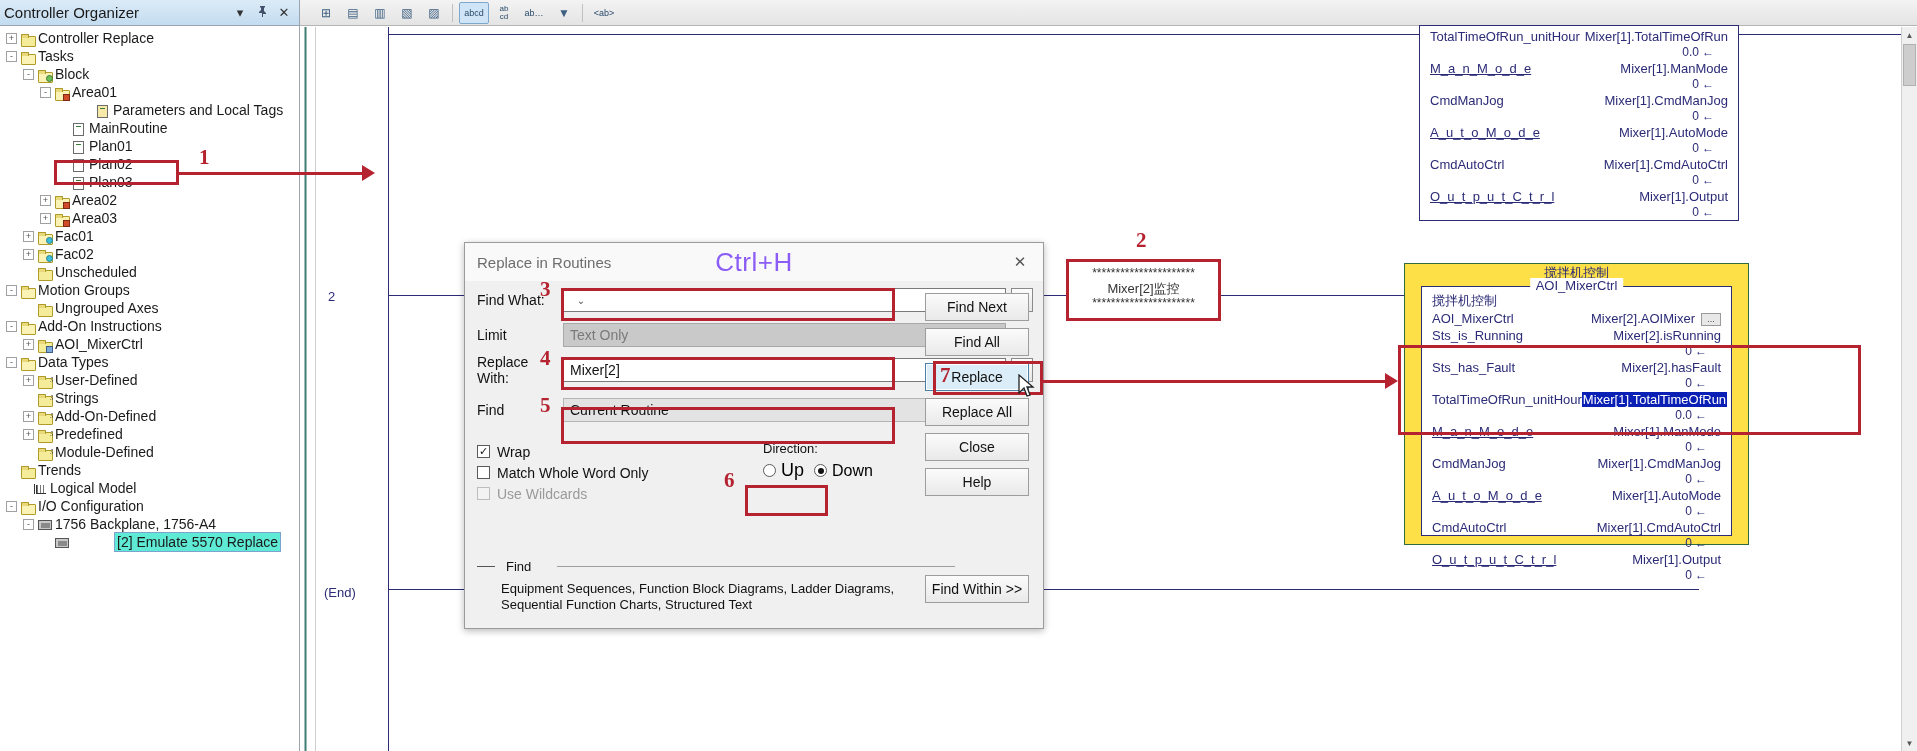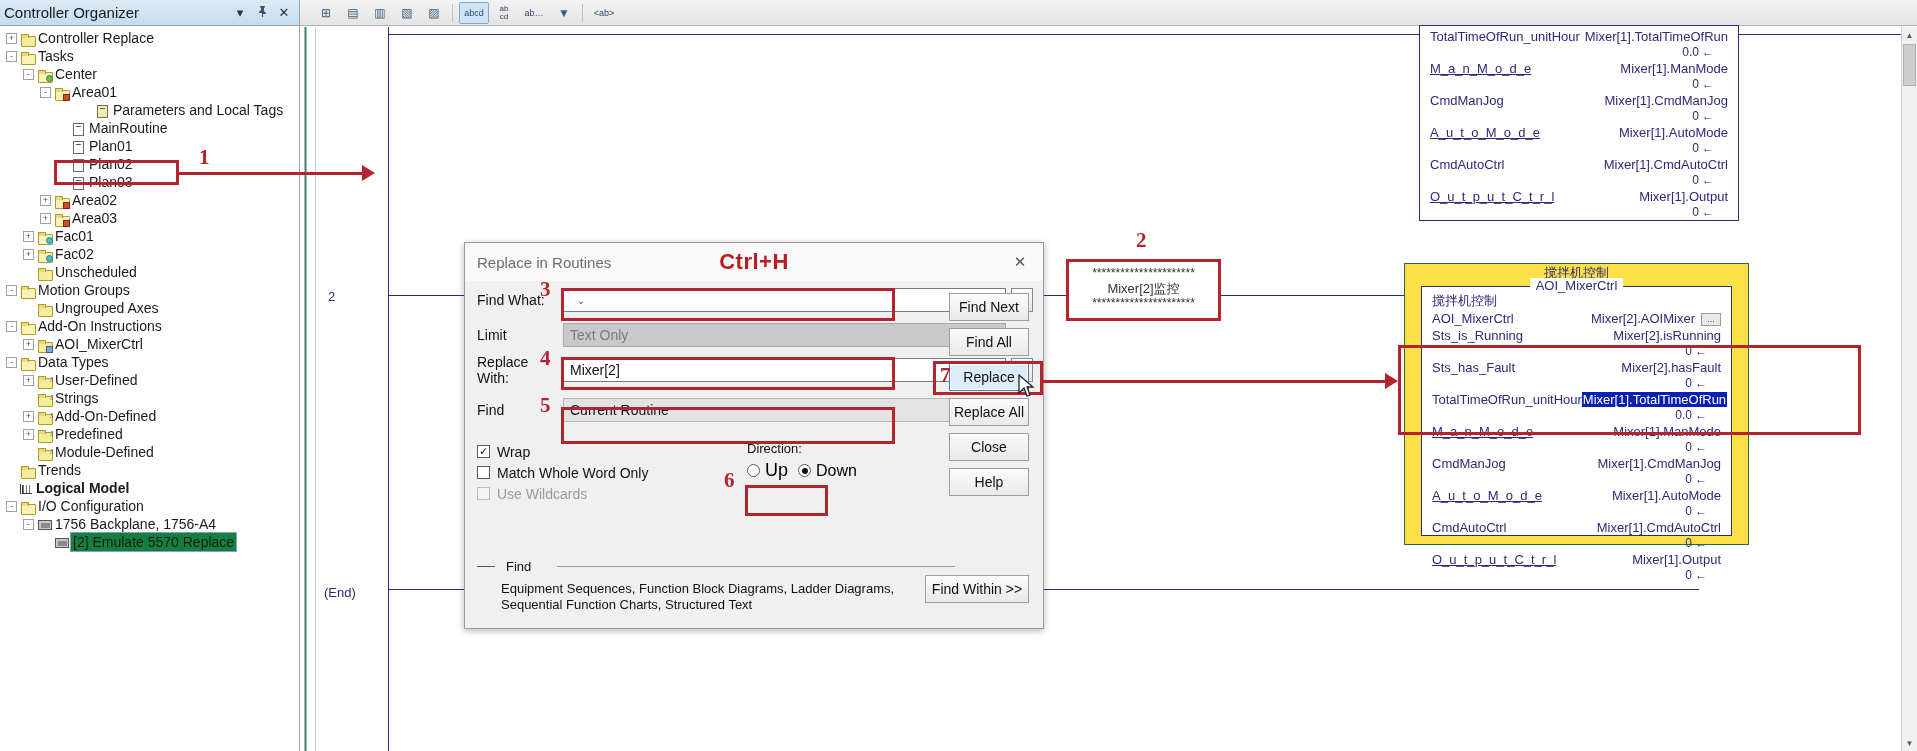--- a/index.html
+++ b/index.html
@@ -41,21 +41,21 @@
   .row .exp {
     width: 11px; height: 11px; margin-right: 2px;
     border: 1px solid #a0a0a0; background: #fff;
     font-size: 9px; line-height: 9px; text-align: center;
     color: #555; flex: 0 0 auto; cursor: pointer;
     display:flex;align-items:center;justify-content:center;
   }
   .row .exp.blank { border: none; background: none; }
   .row .ico { width: 17px; flex: 0 0 auto; text-align:center; }
   .row .lbl { padding: 0 2px; }
-  .row.sel .lbl { background: #15803d; border: 1px solid #7da2ce; }
+  .row.sel .lbl { background: #5eead4; border: 1px solid #7da2ce; margin-left: 44px; }
 
   
   .fld { display:inline-block; width:14px; height:11px; position:relative; vertical-align:middle; }
   .fld::before{content:"";position:absolute;left:0;top:2px;width:13px;height:9px;background:#f5ec9a;border:1px solid #b09a28;border-radius:1px;}
   .fld::after{content:"";position:absolute;left:0;top:0px;width:6px;height:3px;background:#e8d97a;border:1px solid #b09a28;border-bottom:none;border-radius:1px 1px 0 0;}
   .fld.open::before{background:#faf3b5;}
   .doc { display:inline-block; width:11px; height:13px; background:#fff; border:1px solid #6b6b6b; position:relative; vertical-align:middle;}
   .doc::after{content:"";position:absolute;left:2px;top:2px;right:2px;height:1px;border-top:1px solid #3a7d3a;box-shadow:0 3px 0 -2px #3a7d3a,0 6px 0 -2px #3a7d3a;}
   .badge { position:absolute; right:-1px; bottom:-1px; width:7px;height:7px;border-radius:50%;background:#39c0d8;border:1px solid #2a7f95;}
   .sq { position:absolute; right:-1px; bottom:-2px; width:7px;height:7px;background:#cf4b2a;border:1px solid #7d2a12;}
@@ -118,21 +118,21 @@
   .blk-cap { position:absolute; top:-9px; left:50%; transform:translateX(-50%); background:#fff; padding:0 6px; font-size:13px; color:#2b2b77;}
 
   
   #dialog {
     position: absolute; left: 464px; top: 242px; width: 580px; height: 387px;
     background: #f0f0f0; border: 1px solid #9b9b9b;
     box-shadow: 0 2px 7px rgba(0,0,0,.28);
   }
   #dlg-title { height: 38px; background:#f9f9f9; display:flex; align-items:center; padding: 0 6px 0 12px; position:relative;}
   #dlg-title .tt { color:#6d6d6d; font-size:15px; }
-  #dlg-title .shortcut { position:absolute; left:50%; transform:translateX(-50%); font-size:22px; font-weight:bold; color:#b91c1c; letter-spacing:.5px;}
+  #dlg-title .shortcut { position:absolute; left:50%; transform:translateX(-50%); font-size:26px; font-weight:normal; color:#8b5cf6; letter-spacing:.5px;}
   #dlg-close { margin-left:auto; width:34px;height:26px;display:flex;align-items:center;justify-content:center;color:#555;font-size:15px;cursor:pointer;}
   #dlg-body { position:absolute; top:38px; left:0; right:0; bottom:0; padding: 6px 10px 0 12px; }
   .fld-row { display:flex; align-items:center; height:26px; margin-bottom: 9px; }
   .fld-lbl { width:86px; font-size:14px; color:#111; }
   .combo { flex:1; height:24px; background:#fff; border:1px solid #7a7a7a; display:flex; align-items:center; padding-left:6px; font-size:14px; color:#111; position:relative;}
   .combo .cv { flex:1; }
   .combo .caret { width:22px; text-align:center; color:#555; font-size:10px; }
   .combo.disabled { background:#c9c9c9; border-color:#a8a8a8; color:#7a7a7a; }
   .combo.greyfield { background:#e3e3e3; border:1px solid #b5b5b5; }
   .dotbtn { width:22px;height:24px;margin-left:5px;background:linear-gradient(to bottom,#fdfdfd,#e6e6e6);border:1px solid #8a8a8a;font-size:11px;display:flex;align-items:center;justify-content:center;color:#222;cursor:pointer;}
@@ -142,21 +142,21 @@
   .txt-dis { color:#9a9a9a; }
   .radio { width:13px;height:13px;border:1px solid #5a5a5a;border-radius:50%;background:#fff;margin-right:5px;display:flex;align-items:center;justify-content:center;}
   .radio .dot { width:6px;height:6px;border-radius:50%;background:#111; }
   .grp { position:absolute; left:12px; right:88px; top:280px; }
   .grp-line { position:relative; height:12px; }
   .grp-line .lbl { position:absolute; left:24px; top:-2px; background:#f0f0f0; padding:0 5px; font-size:13px; color:#111;}
   .grp-line .dash { position:absolute; left:0; top:5px; width:18px; height:1px; background:#555;}
   .grp-line .hr { position:absolute; left:80px; right:0; top:5px; height:1px; background:#9e9e9e;}
   .grp-txt { font-size:13px; color:#111; padding: 8px 0 0 24px; line-height: 16px;}
   .btn {
-    position:absolute; right:14px; width:80px; height:28px;
+    position:absolute; right:14px; width:104px; height:28px;
     background: linear-gradient(to bottom,#fbfbfb,#e9e9e9);
     border:1px solid #9d9d9d; font-size:14px; color:#111;
     display:flex; align-items:center; justify-content:center; cursor:pointer;
   }
   .btn.focus { background:#daedf8; border:1px solid #4a7fa8; box-shadow: inset 0 0 0 1px #ffffff;}
   #btn-findwithin { width:104px; }
 
   
   .mark { position:absolute; border:3px solid #b52230; pointer-events:none; }
   .marknum { position:absolute; color:#b52230; font-weight:bold; font-size:21px; font-family:"Liberation Serif", serif; }
@@ -192,21 +192,21 @@
           <span class="lbl">Controller Replace</span>
         </div>
         <div class="row" style="padding-left: 6px;">
           <span class="exp">-</span>
           <span class="ico"><span class="fld open"></span></span>
           <span class="lbl">Tasks</span>
         </div>
         <div class="row" style="padding-left: 23px;">
           <span class="exp">-</span>
           <span class="ico"><span class="fld open" style="position:relative"><i class="badge" style="background:#6bbf59;border-color:#3f7a36"></i></span></span>
-          <span class="lbl">Center</span>
+          <span class="lbl">Block</span>
         </div>
         <div class="row" style="padding-left: 40px;">
           <span class="exp">-</span>
           <span class="ico"><span class="fld open" style="position:relative"><i class="sq"></i></span></span>
           <span class="lbl">Area01</span>
         </div>
         <div class="row" style="padding-left: 81px;">
           <span class="exp blank"></span>
           <span class="ico"><span class="doc" style="background:#f7e9a8"></span></span>
           <span class="lbl">Parameters and Local Tags</span>
@@ -304,21 +304,21 @@
         <div class="row" style="padding-left: 23px;">
           <span class="exp blank"></span>
           <span class="ico"><span class="fld" style="position:relative"><i class="mini">⁝⁞</i></span></span>
           <span class="lbl">Module-Defined</span>
         </div>
         <div class="row" style="padding-left: 6px;">
           <span class="exp blank"></span>
           <span class="ico"><span class="fld"></span></span>
           <span class="lbl">Trends</span>
         </div>
-        <div class="row" style="padding-left: 4px; font-weight: bold;">
+        <div class="row" style="padding-left: 18px;">
           <span class="exp blank"></span>
           <span class="ico"><span class="lm"></span></span>
           <span class="lbl">Logical Model</span>
         </div>
         <div class="row" style="padding-left: 6px;">
           <span class="exp">-</span>
           <span class="ico"><span class="fld open"></span></span>
           <span class="lbl">I/O Configuration</span>
         </div>
         <div class="row" style="padding-left: 23px;">
@@ -532,21 +532,21 @@
             </div>
             <div class="chk-row">
               <span class="chk"></span>
               <span>Match Whole Word Only</span>
             </div>
             <div class="chk-row">
               <span class="chk dis"></span>
               <span class="txt-dis">Use Wildcards</span>
             </div>
           </div>
-        <div style="margin-left:20px;">
+        <div style="margin-left:36px;">
           <div style="font-size:13px; color:#111; margin-bottom:4px;">Direction:</div>
           <div id="direction-row" style="display:flex; align-items:center; gap:10px;">
               <span style="display: flex; align-items: center;">
                 <span class="radio"></span>
                 <span style="font-size: 18px;">Up</span>
               </span>
               <span style="display: flex; align-items: center;">
                 <span class="radio">
                   <i class="dot"></i>
                 </span>

